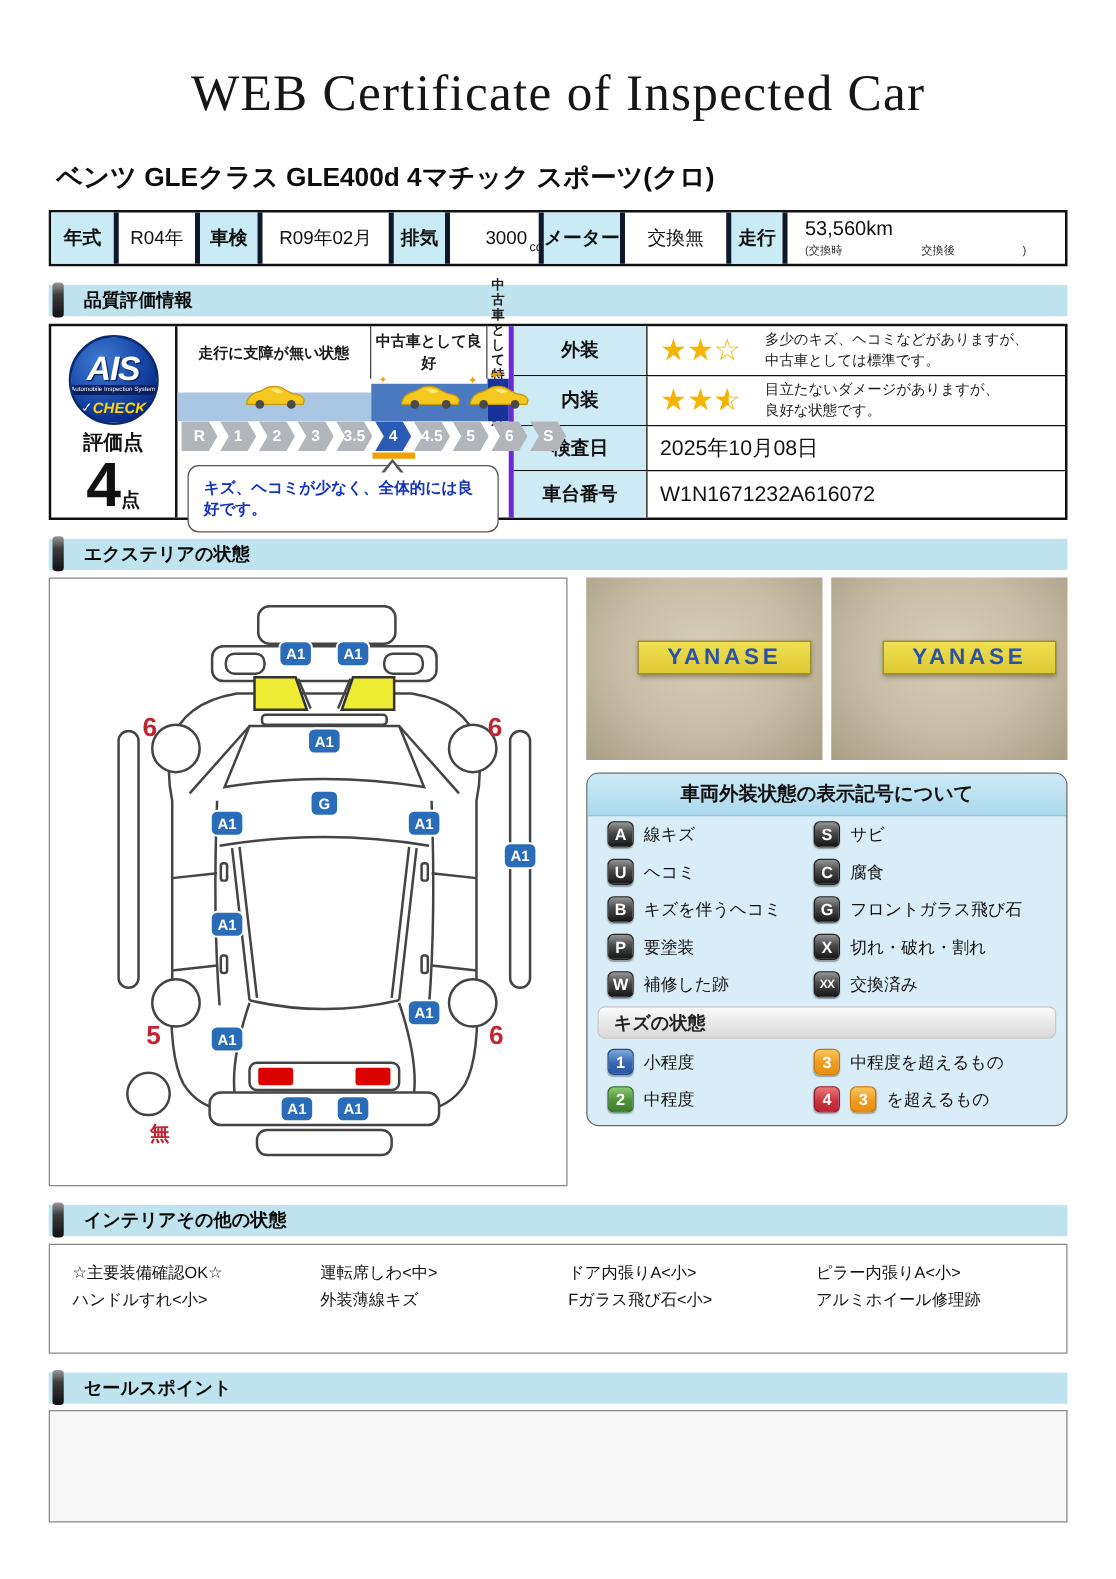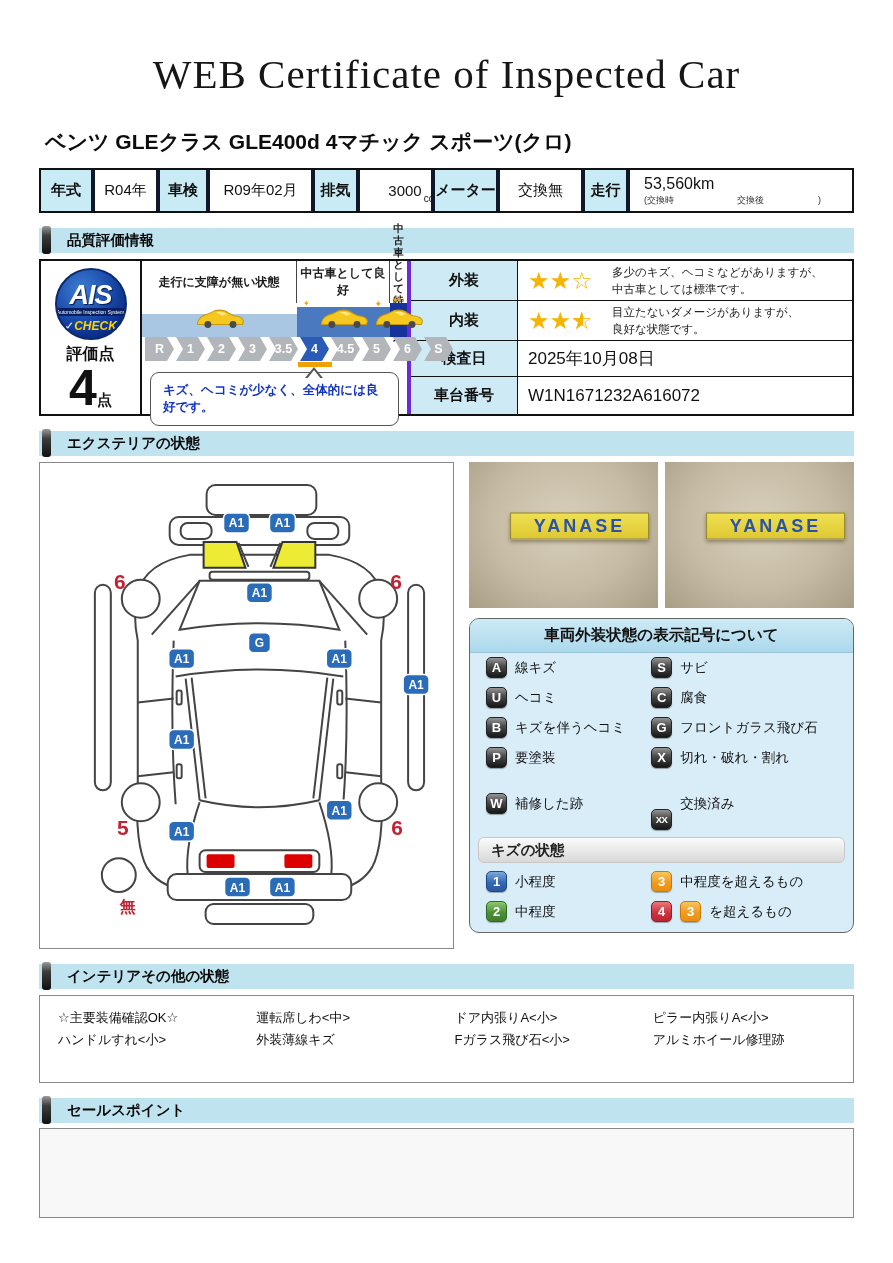--- a/index.html
+++ b/index.html
@@ -108,21 +108,21 @@
   .legend-body { padding:4px 8px 10px 8px; }
   .subbar { background:linear-gradient(180deg,#fbfbfb,#d8d8d8); border-radius:6px; height:26px;
     display:flex; align-items:center; padding-left:12px; font-size:14.5px; font-weight:bold; color:#222;
     margin:7px 0 8px 0; border:1px solid #c8c8c8; }
   .lgrid { display:grid; grid-template-columns:46% 54%; row-gap:9px; padding-left:8px; }
   .litem { display:flex; align-items:center; gap:8px; font-size:13.5px; color:#111; }
   .kbadge { width:21px; height:21px; flex:none; border-radius:5px; color:#fff; font-weight:bold; font-size:13px;
     display:flex; align-items:center; justify-content:center;
     background:linear-gradient(180deg,#969696,#4c4c4c 42%,#161616); border:1px solid #222;
     box-shadow:0 1px 1px rgba(0,0,0,.35); }
-  .kbadge.xs { font-size:9.5px; letter-spacing:-.5px;margin-top:32px; }
+  .kbadge.xs { font-size:9.5px; letter-spacing:-.5px; }
   .sbadge { width:21px; height:21px; flex:none; border-radius:5px; color:#fff; font-weight:bold; font-size:13px;
     display:flex; align-items:center; justify-content:center; box-shadow:0 1px 1px rgba(0,0,0,.3); }
   .sbadge.blue { background:linear-gradient(180deg,#7fa8dc,#3567b2 55%,#2a57a0); border:1px solid #1d4888; }
   .sbadge.green { background:linear-gradient(180deg,#8cc870,#4d9038 55%,#3f7f2d); border:1px solid #2f6a22; }
   .sbadge.orange { background:linear-gradient(180deg,#f8c55e,#f09c20 55%,#e88f10); border:1px solid #c87a08; }
   .sbadge.red { background:linear-gradient(180deg,#e87878,#cc3340 55%,#bb2433); border:1px solid #991a26; }
 
   
   .interior-box { border:1.5px solid #888; height:88px; margin-top:6px; padding:13px 10px;
     display:grid; grid-template-columns:25% 25% 25% 25%; grid-auto-rows:22px; font-size:13px; align-items:start; }

